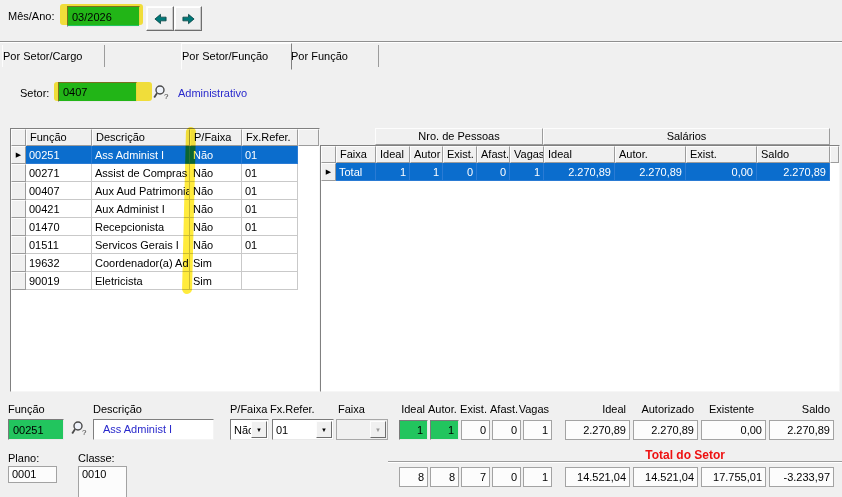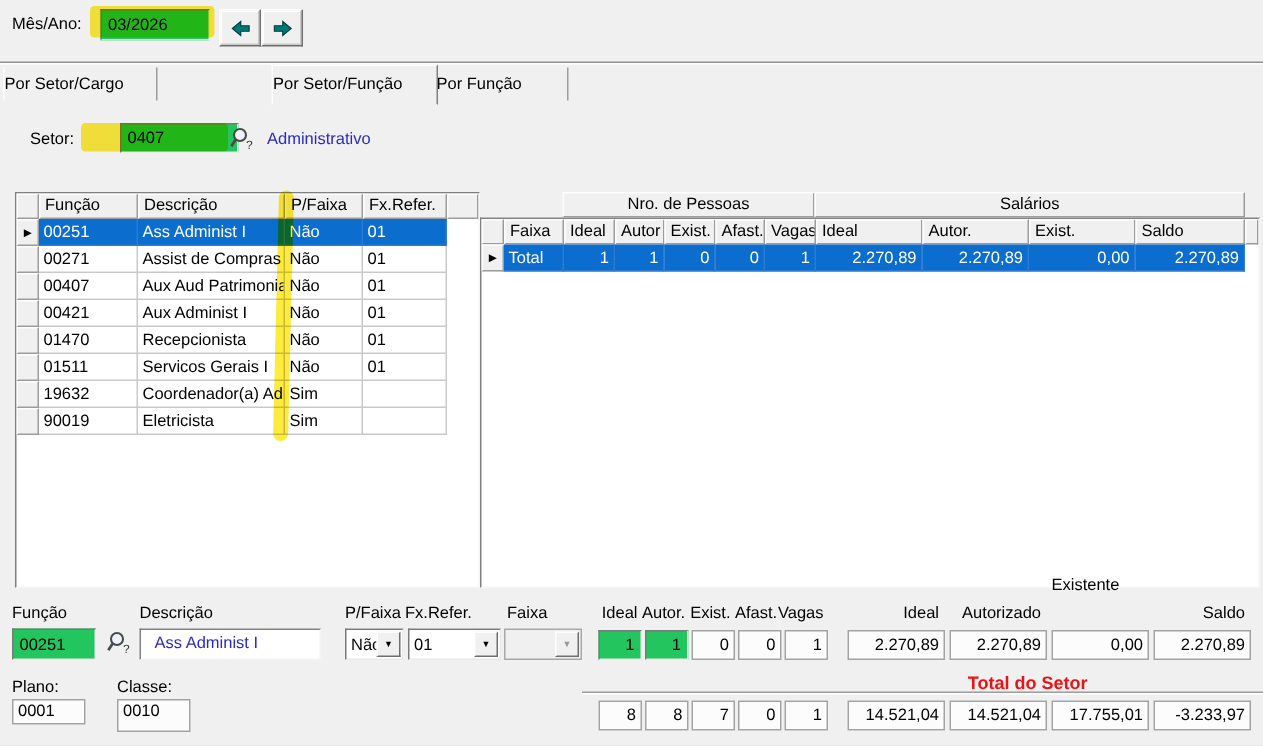--- a/index.html
+++ b/index.html
@@ -76,21 +76,21 @@
   <div class="hl" style="left:60px;top:4px;width:83px;height:21px;border-radius:3px;"></div>
 
   <div class="abs" style="left:0;top:41px;width:842px;height:1px;background:#8f8f8f;"></div>
   <div class="abs" style="left:0;top:42px;width:842px;height:1px;background:#ffffff;"></div>
 
   <div class="tab" style="left:2px;width:101px;">Por Setor/Cargo</div>
   <div class="tab" style="left:290px;width:87px;">Por Função</div>
   <div class="tab active" style="left:181px;width:109px;">Por Setor/Função</div>
 
   <div class="lbl" style="left:20px;top:87px;">Setor:</div>
-  <input class="field" style="left: 80px; top: 82px; width: 79px; height: 20px;" readonly="" value="0407">
+  <input class="field" style="left: 58px; top: 82px; width: 79px; height: 20px;" readonly="" value="0407">
   <div class="abs" style="left:152px;top:84px;width:18px;height:18px;cursor:pointer;">
     <span><svg width="18" height="18" viewBox="0 0 18 18">
           <circle cx="8" cy="6" r="4" fill="#eef2fa" stroke="#4a4a4a" stroke-width="1.4"></circle>
           <line x1="5" y1="9.2" x2="2.2" y2="13.5" stroke="#4a4a4a" stroke-width="1.8"></line>
           <text x="12" y="15" font-size="8" fill="#333" font-family="Liberation Sans, sans-serif">?</text>
         </svg></span>
   </div>
   <div class="lbl bluetext" style="left:178px;top:87px;">Administrativo</div>
   <div class="hl" style="left:54px;top:82px;width:98px;height:19px;border-radius:3px;"></div>
 
@@ -201,21 +201,21 @@
   <div class="lbl" style="left:230px;top:403px;">P/Faixa</div>
   <div class="lbl" style="left:270px;top:403px;">Fx.Refer.</div>
   <div class="lbl" style="left:338px;top:403px;">Faixa</div>
   <div class="lbl" style="left:399px;top:403px;width:26px;text-align:right;">Ideal</div>
   <div class="lbl" style="left:428px;top:403px;width:28px;text-align:right;">Autor.</div>
   <div class="lbl" style="left:459px;top:403px;width:28px;text-align:right;">Exist.</div>
   <div class="lbl" style="left:490px;top:403px;width:28px;text-align:right;">Afast.</div>
   <div class="lbl" style="left:517px;top:403px;width:32px;text-align:right;">Vagas</div>
   <div class="lbl" style="left:565px;top:403px;width:61px;text-align:right;">Ideal</div>
   <div class="lbl" style="left:633px;top:403px;width:61px;text-align:right;">Autorizado</div>
-  <div class="lbl" style="left:701px;top:384px;width:61px;text-align:left;">Existente</div>
+  <div class="lbl" style="left:701px;top:403px;width:61px;text-align:center;">Existente</div>
   <div class="lbl" style="left:769px;top:403px;width:61px;text-align:right;">Saldo</div>
 
   <input class="field" style="left: 8px; top: 419px; width: 56px; height: 21px;" readonly="" value="00251">
   <div class="abs" style="left:70px;top:420px;width:18px;height:18px;cursor:pointer;">
     <span><svg width="18" height="18" viewBox="0 0 18 18">
           <circle cx="8" cy="6" r="4" fill="#eef2fa" stroke="#4a4a4a" stroke-width="1.4"></circle>
           <line x1="5" y1="9.2" x2="2.2" y2="13.5" stroke="#4a4a4a" stroke-width="1.8"></line>
           <text x="12" y="15" font-size="8" fill="#333" font-family="Liberation Sans, sans-serif">?</text>
         </svg></span>
   </div>
@@ -240,21 +240,21 @@
   <div class="ro-box" style="left:492px;top:420px;width:29px;">0</div>
   <div class="ro-box" style="left:523px;top:420px;width:29px;">1</div>
   <div class="ro-box" style="left:565px;top:420px;width:65px;">2.270,89</div>
   <div class="ro-box" style="left:633px;top:420px;width:65px;">2.270,89</div>
   <div class="ro-box" style="left:701px;top:420px;width:65px;">0,00</div>
   <div class="ro-box" style="left:769px;top:420px;width:65px;">2.270,89</div>
 
   <div class="lbl" style="left:8px;top:452px;">Plano:</div>
   <div class="abs" style="left:8px;top:466px;width:49px;height:17px;background:#fcfcfc;border:1px solid #a3a3a3;box-sizing:border-box;line-height:15px;padding-left:3px;">0001</div>
   <div class="lbl" style="left:78px;top:452px;">Classe:</div>
-  <div class="abs" style="left:78px;top:466px;width:49px;height:22px;background:#fcfcfc;border:1px solid #a3a3a3;box-sizing:border-box;line-height:15px;padding-left:3px;">0010</div>
+  <div class="abs" style="left:78px;top:466px;width:49px;height:32px;background:#fcfcfc;border:1px solid #a3a3a3;box-sizing:border-box;line-height:15px;padding-left:3px;">0010</div>
 
   <div class="lbl totalred" style="left:545px;top:448px;width:180px;text-align:right;">Total do Setor</div>
   <div class="abs" style="left:388px;top:461px;width:454px;height:1px;background:#9c9c9c;"></div>
   <div class="abs" style="left:388px;top:462px;width:454px;height:1px;background:#ffffff;"></div>
 
   <div class="ro-box" style="left:399px;top:467px;width:29px;">8</div>
   <div class="ro-box" style="left:430px;top:467px;width:29px;">8</div>
   <div class="ro-box" style="left:461px;top:467px;width:29px;">7</div>
   <div class="ro-box" style="left:492px;top:467px;width:29px;">0</div>
   <div class="ro-box" style="left:523px;top:467px;width:29px;">1</div>

